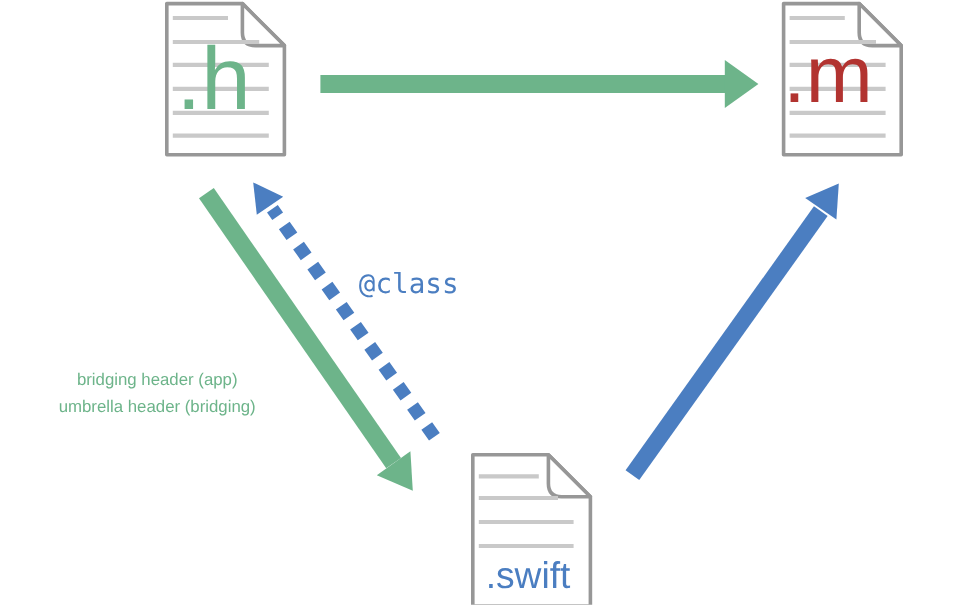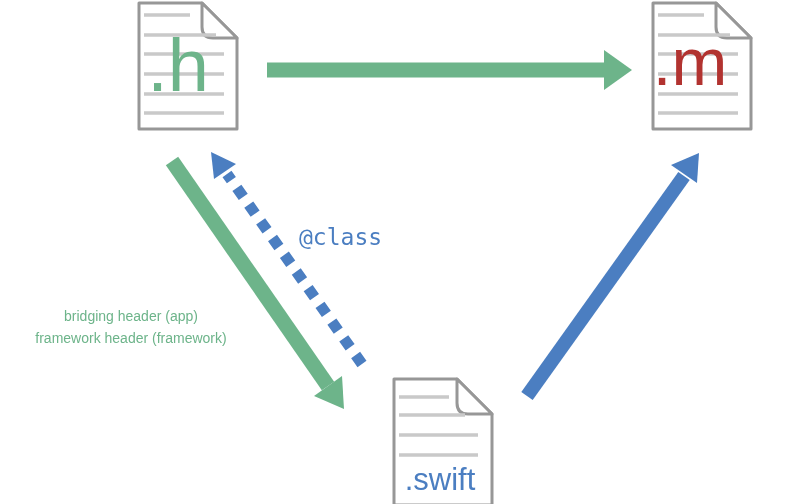--- a/index.html
+++ b/index.html
@@ -101,19 +101,19 @@
     <path class="fold" d="M70 1 L70 25 Q70 36 81 36 L105 36 Z"></path>
     <line class="rule" x1="12" y1="19" x2="62" y2="19"></line>
     <line class="rule" x1="12" y1="37" x2="78" y2="37"></line>
     <line class="rule" x1="12" y1="57" x2="91" y2="57"></line>
     <line class="rule" x1="12" y1="77" x2="91" y2="77"></line>
     <text class="ext ext-swift" x="53" y="112">.swift</text>
   </svg>
 
   <div class="label green-label">
     <div>bridging header (app)</div>
-    <div>framework header (framework)</div>
+    <div>umbrella header (bridging)</div>
   </div>
 
   <div class="label class-label">@class</div>
 
 
 </div>
 
 </body></html>

